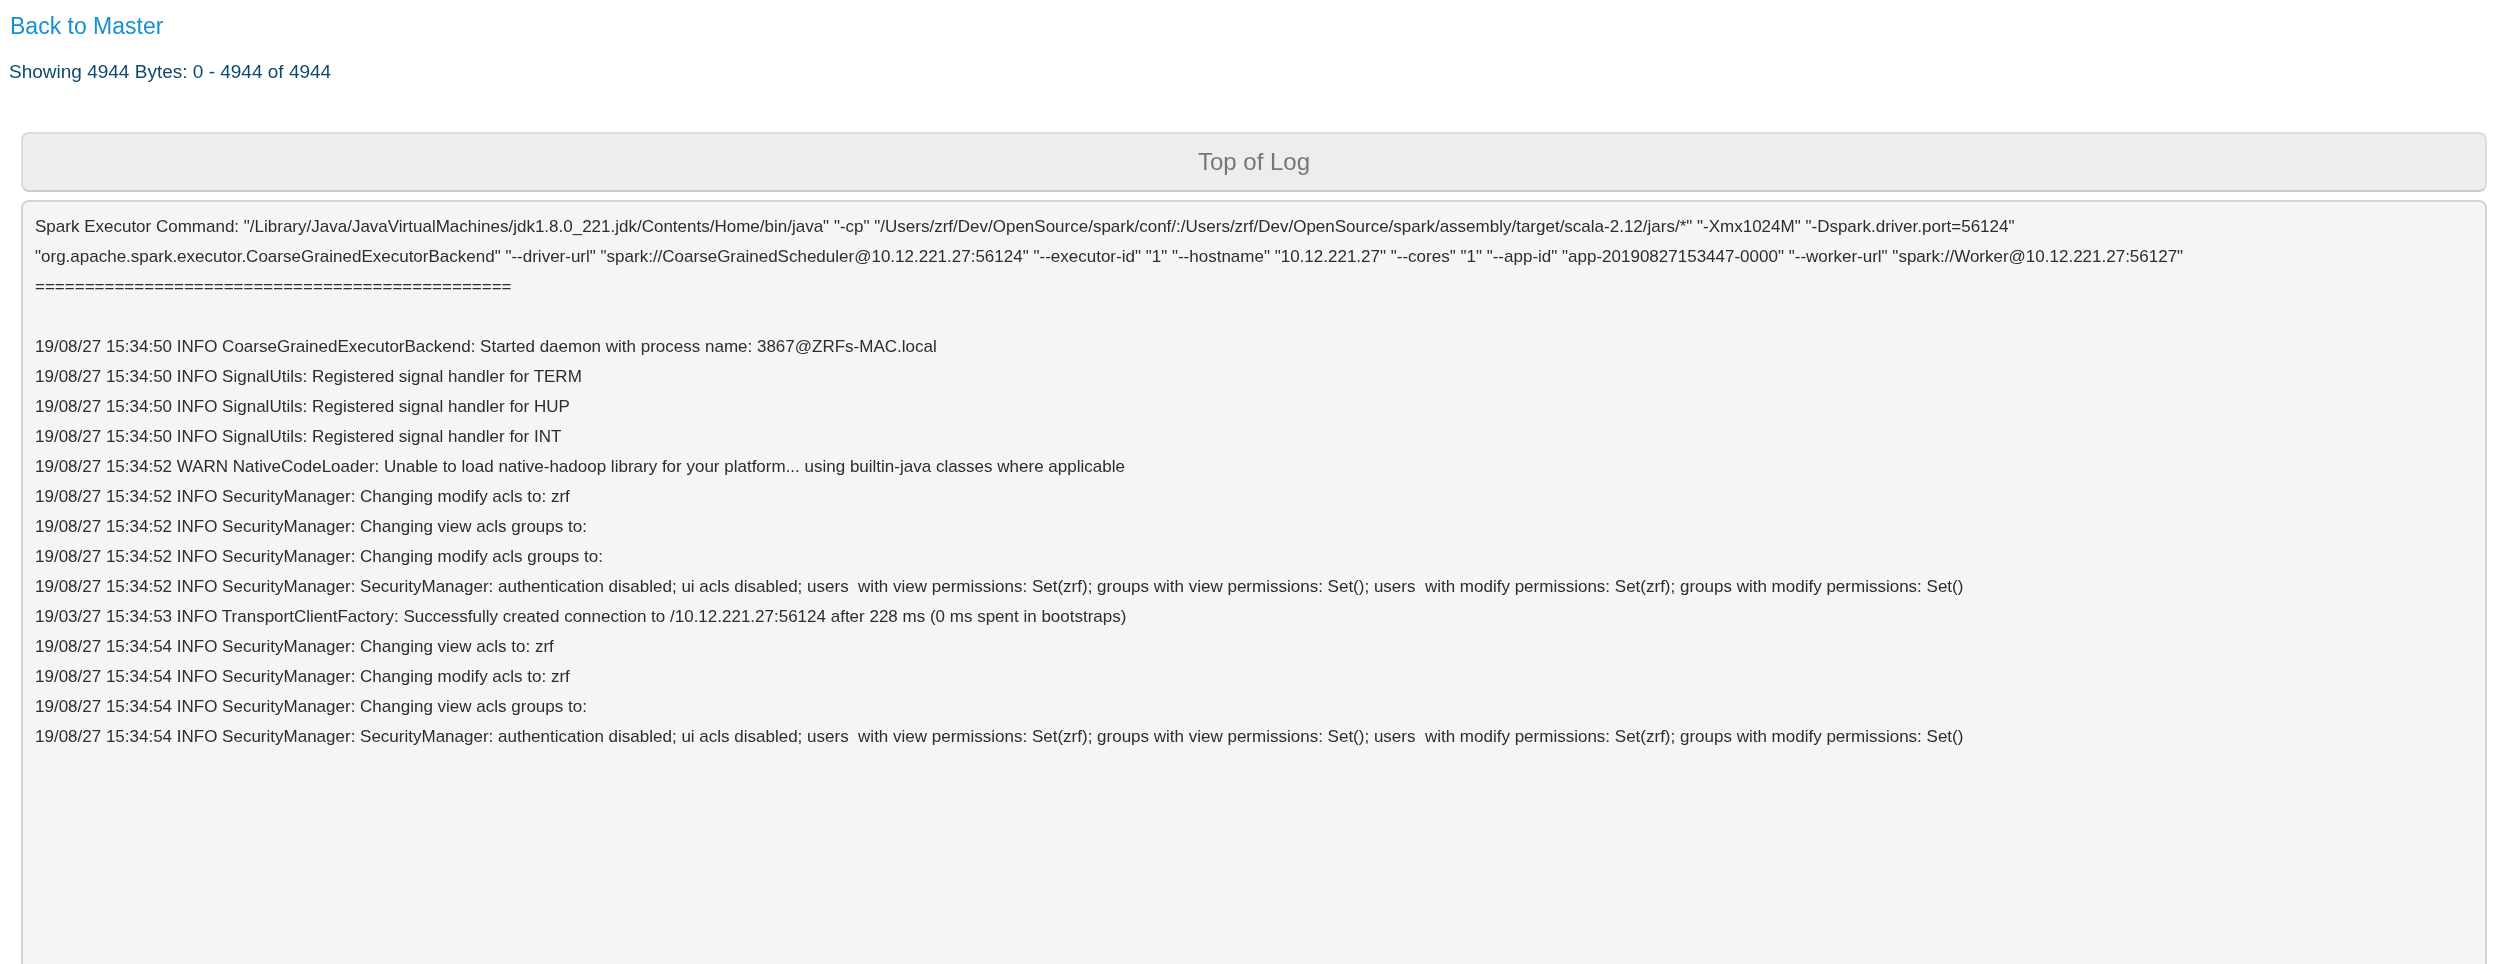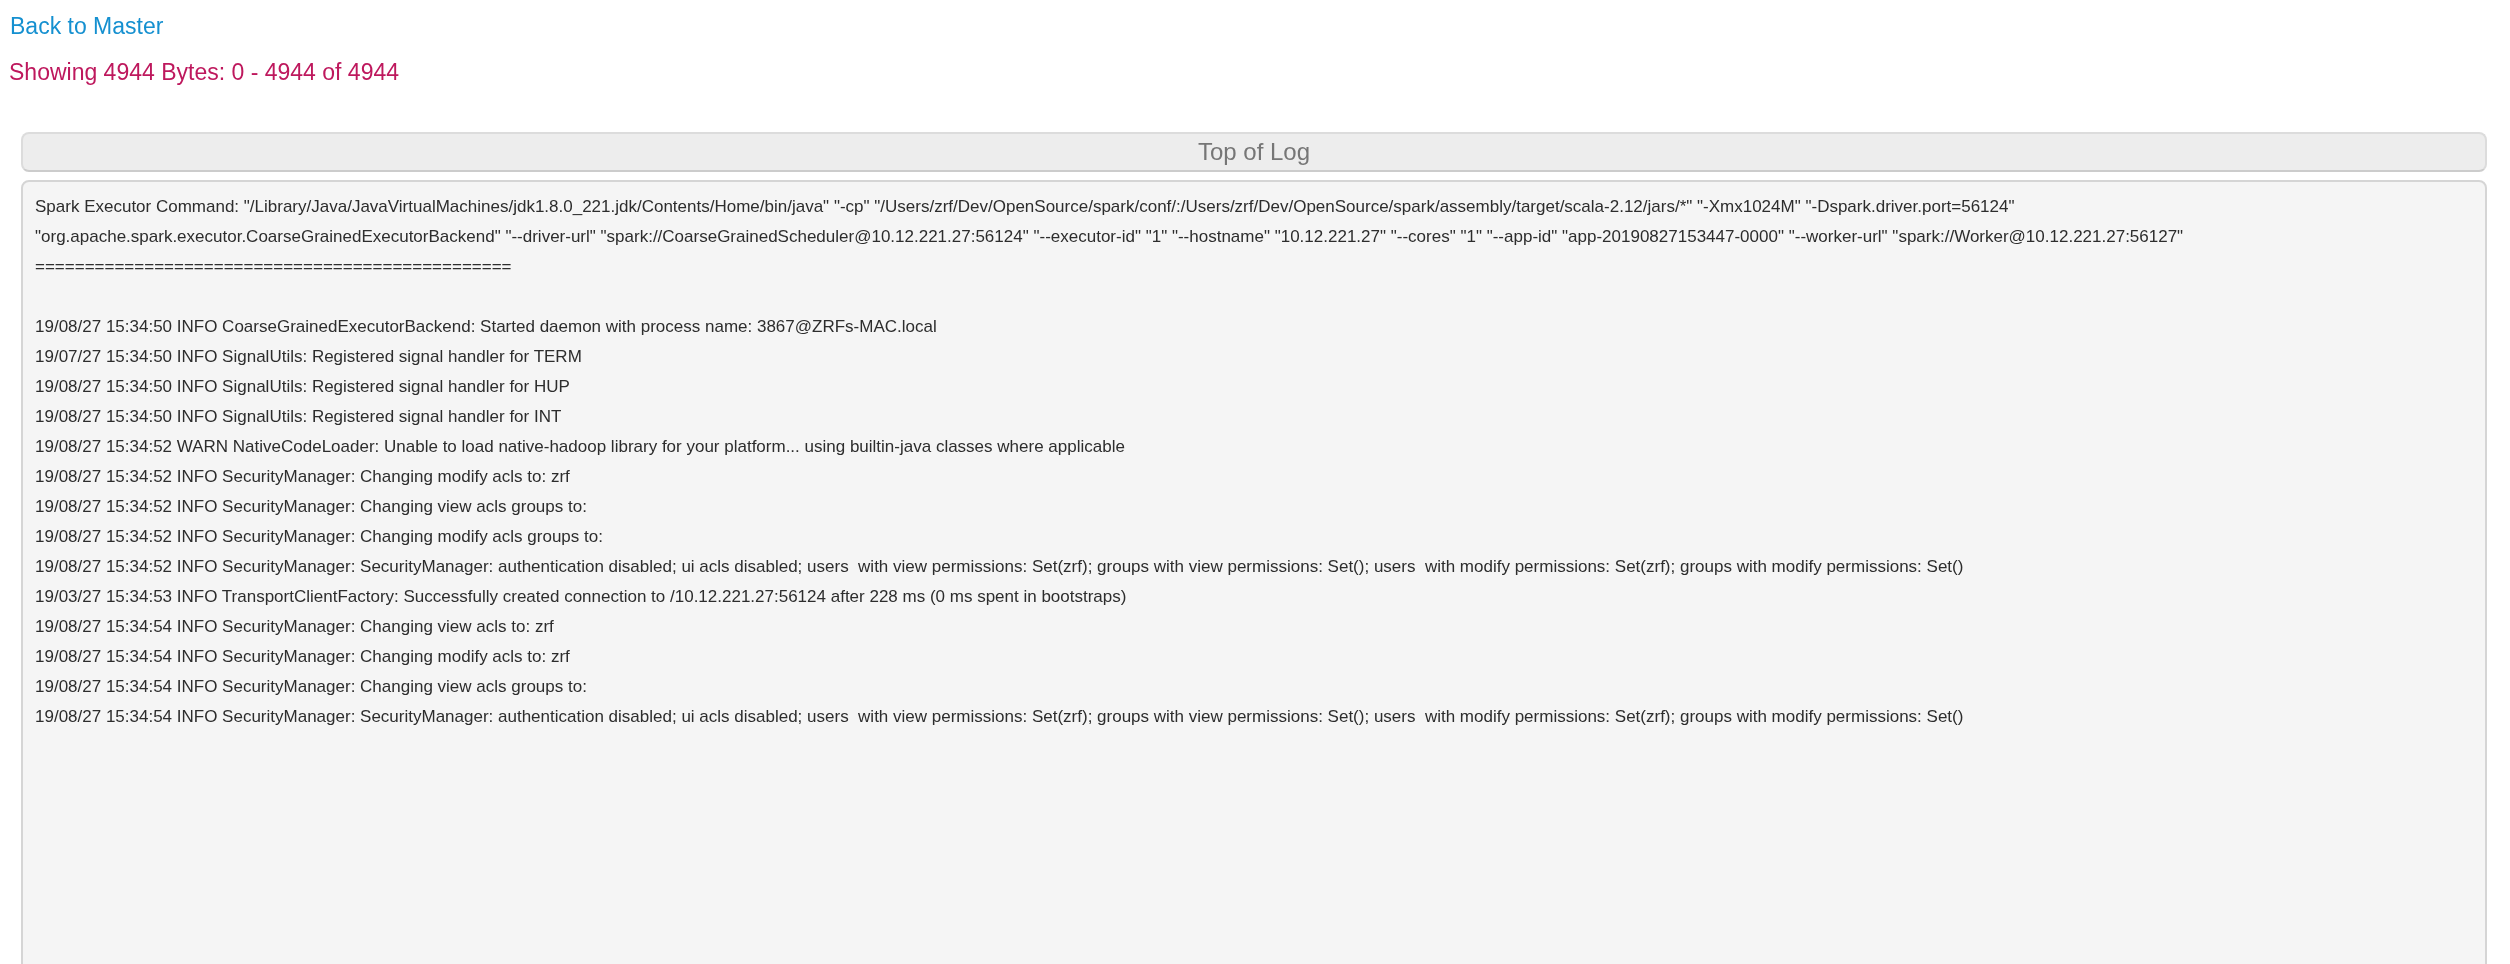--- a/index.html
+++ b/index.html
@@ -27,27 +27,27 @@
     display: inline-block;
     margin: 4px 0 0 2px;
     font-size: 23px;
     line-height: 28px;
     color: var(--link-color);
     text-decoration: none;
     cursor: pointer;
   }
   .byte-range {
     margin: 18px 0 46px 1px;
-    font-size: 23px;
+    font-size: 19px;
     line-height: 28px;
-    color: #be185d;
+    color: #0c4a6e;
   }
   .log-header {
     margin: 8px 13px;
-    height: 40px;
+    height: 60px;
     background: var(--header-bg);
     border: 2px solid var(--header-border);
     border-bottom-color: #cccccc;
     border-radius: 8px;
     display: flex;
     align-items: center;
     justify-content: center;
   }
   .log-header span {
     font-size: 24px;
@@ -81,21 +81,21 @@
 
   <div class="log-header">
     <span>Top of Log</span>
   </div>
 
   <div class="log-box">
       <div class="log-line">Spark Executor Command: "/Library/Java/JavaVirtualMachines/jdk1.8.0_221.jdk/Contents/Home/bin/java" "-cp" "/Users/zrf/Dev/OpenSource/spark/conf/:/Users/zrf/Dev/OpenSource/spark/assembly/target/scala-2.12/jars/*" "-Xmx1024M" "-Dspark.driver.port=56124" "org.apache.spark.executor.CoarseGrainedExecutorBackend" "--driver-url" "spark://CoarseGrainedScheduler@10.12.221.27:56124" "--executor-id" "1" "--hostname" "10.12.221.27" "--cores" "1" "--app-id" "app-20190827153447-0000" "--worker-url" "spark://Worker@10.12.221.27:56127"</div>
       <div class="log-line">================================================</div>
       <div class="log-line">&nbsp;</div>
       <div class="log-line">19/08/27 15:34:50 INFO CoarseGrainedExecutorBackend: Started daemon with process name: 3867@ZRFs-MAC.local</div>
-      <div class="log-line">19/07/27 15:34:50 INFO SignalUtils: Registered signal handler for TERM</div>
+      <div class="log-line">19/08/27 15:34:50 INFO SignalUtils: Registered signal handler for TERM</div>
       <div class="log-line">19/08/27 15:34:50 INFO SignalUtils: Registered signal handler for HUP</div>
       <div class="log-line">19/08/27 15:34:50 INFO SignalUtils: Registered signal handler for INT</div>
       <div class="log-line">19/08/27 15:34:52 WARN NativeCodeLoader: Unable to load native-hadoop library for your platform... using builtin-java classes where applicable</div>
       <div class="log-line">19/08/27 15:34:52 INFO SecurityManager: Changing modify acls to: zrf</div>
       <div class="log-line">19/08/27 15:34:52 INFO SecurityManager: Changing view acls groups to:</div>
       <div class="log-line">19/08/27 15:34:52 INFO SecurityManager: Changing modify acls groups to:</div>
       <div class="log-line">19/08/27 15:34:52 INFO SecurityManager: SecurityManager: authentication disabled; ui acls disabled; users  with view permissions: Set(zrf); groups with view permissions: Set(); users  with modify permissions: Set(zrf); groups with modify permissions: Set()</div>
       <div class="log-line">19/03/27 15:34:53 INFO TransportClientFactory: Successfully created connection to /10.12.221.27:56124 after 228 ms (0 ms spent in bootstraps)</div>
       <div class="log-line">19/08/27 15:34:54 INFO SecurityManager: Changing view acls to: zrf</div>
       <div class="log-line">19/08/27 15:34:54 INFO SecurityManager: Changing modify acls to: zrf</div>

